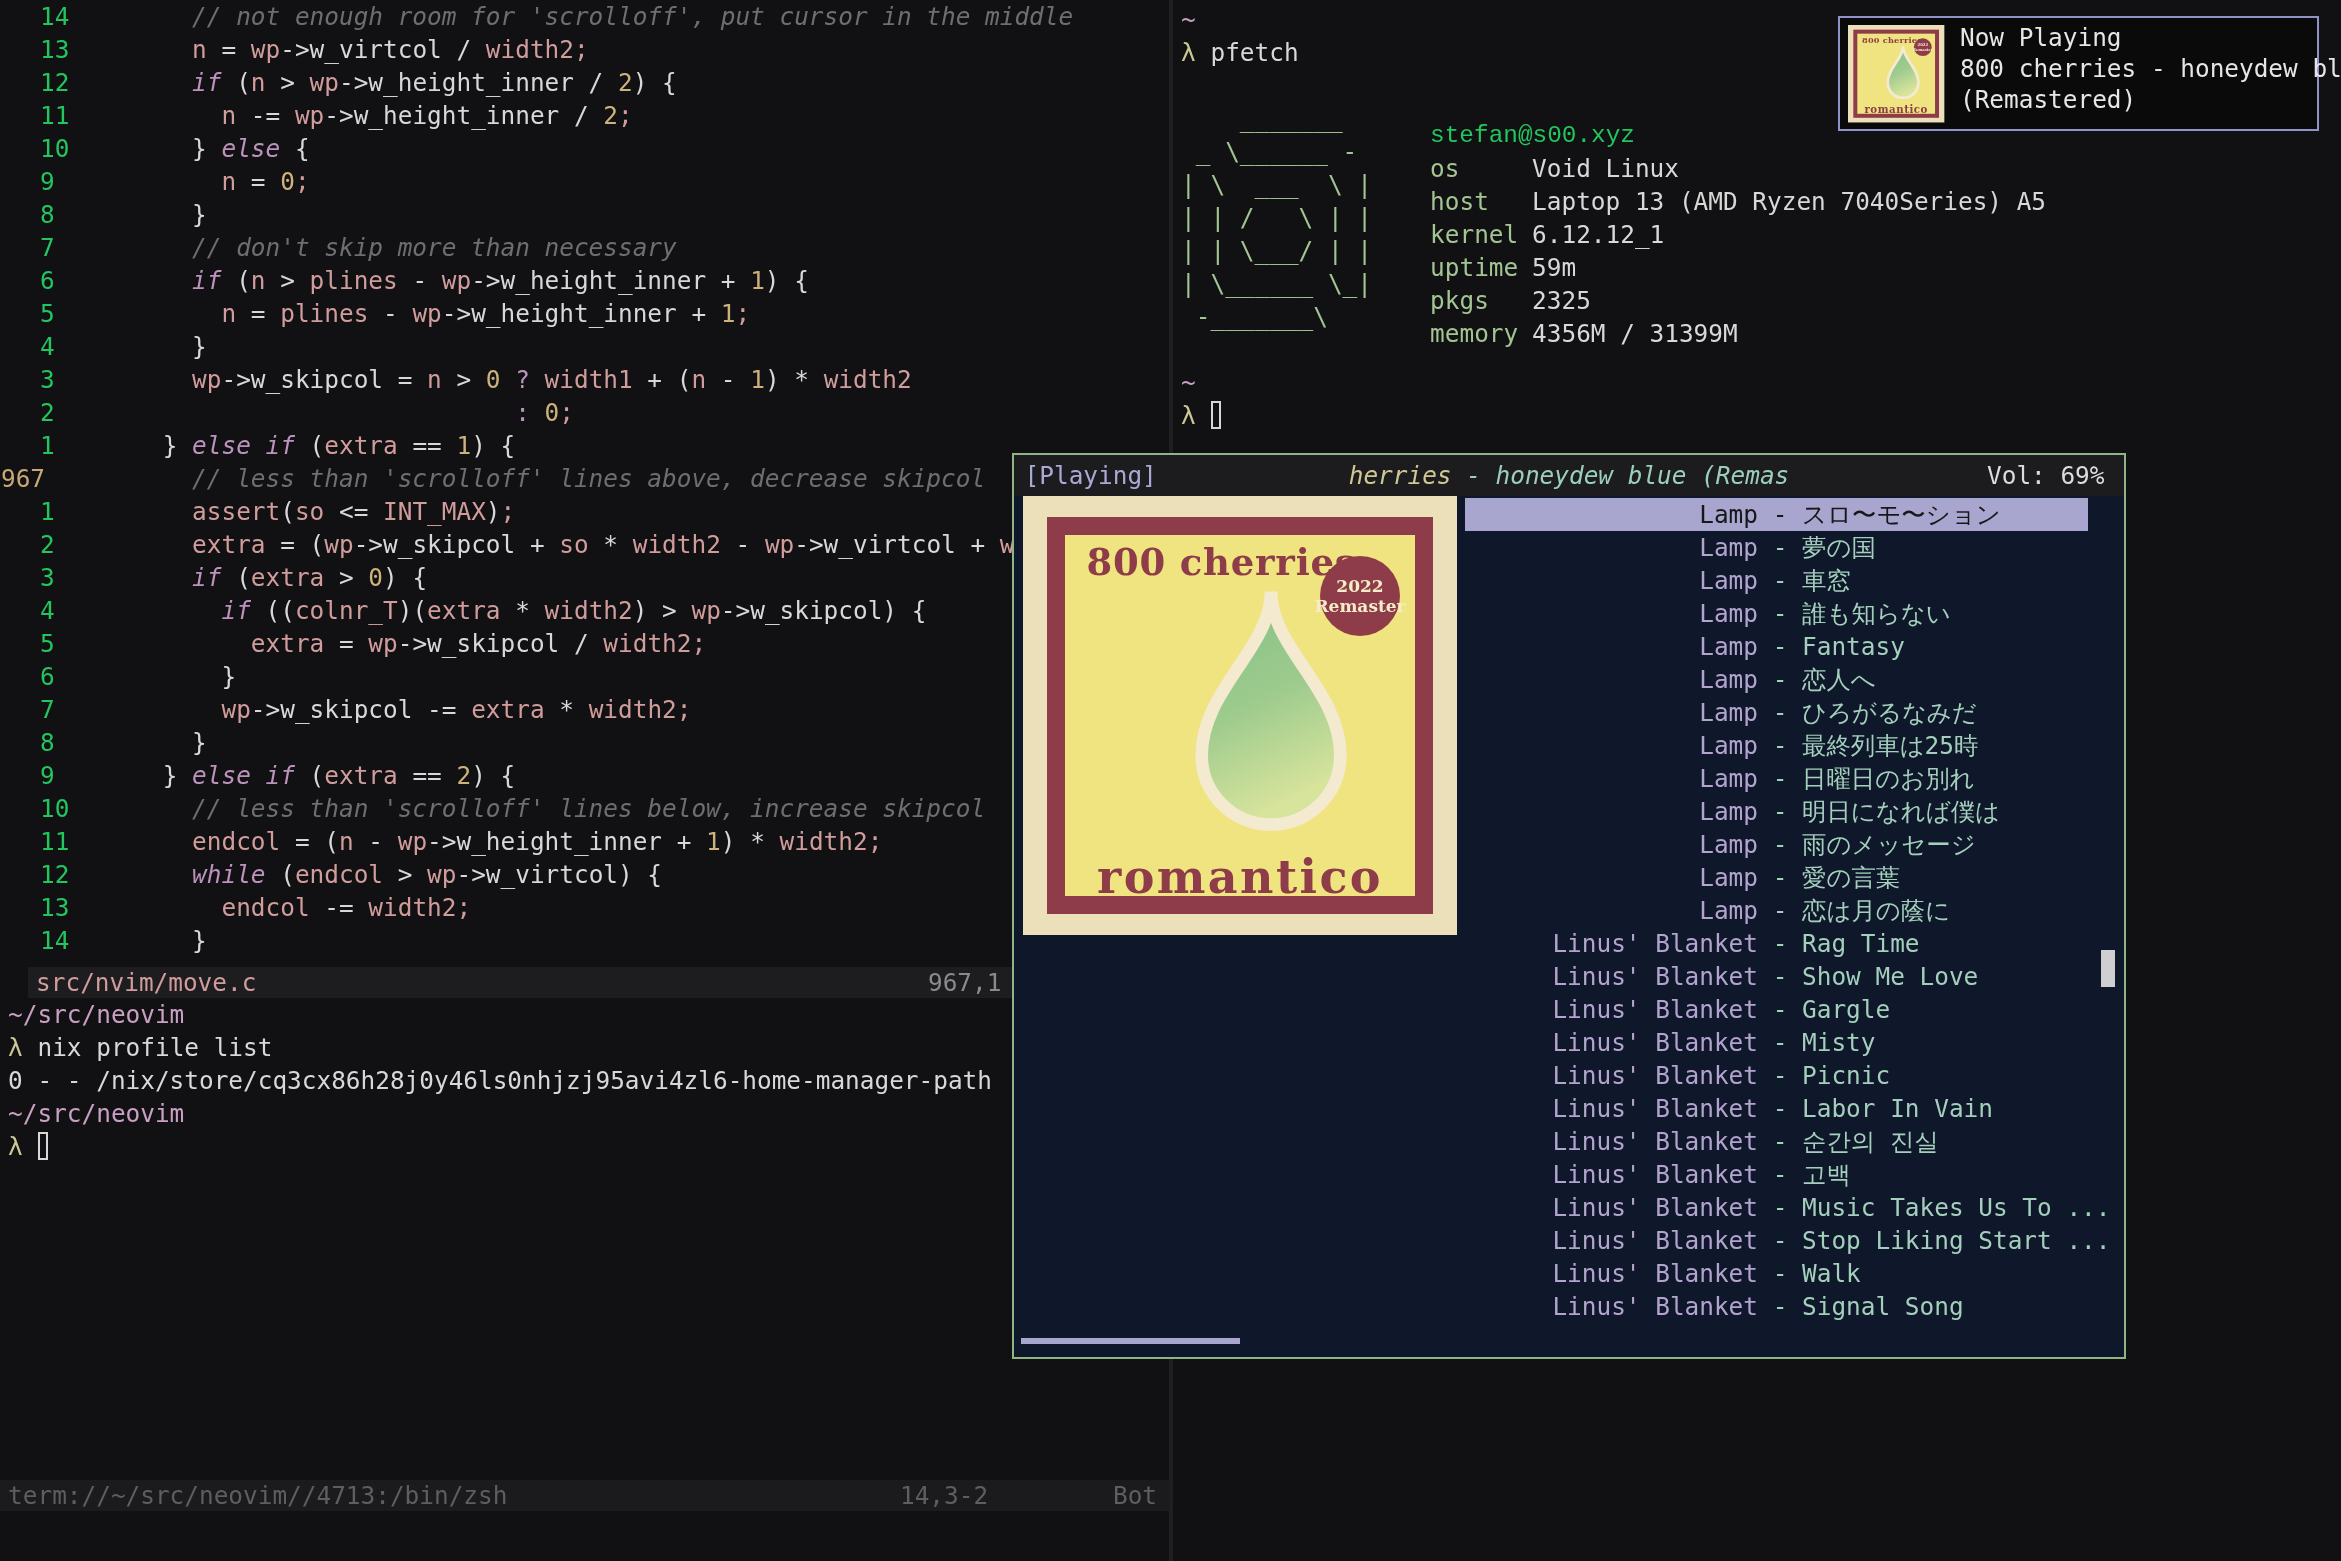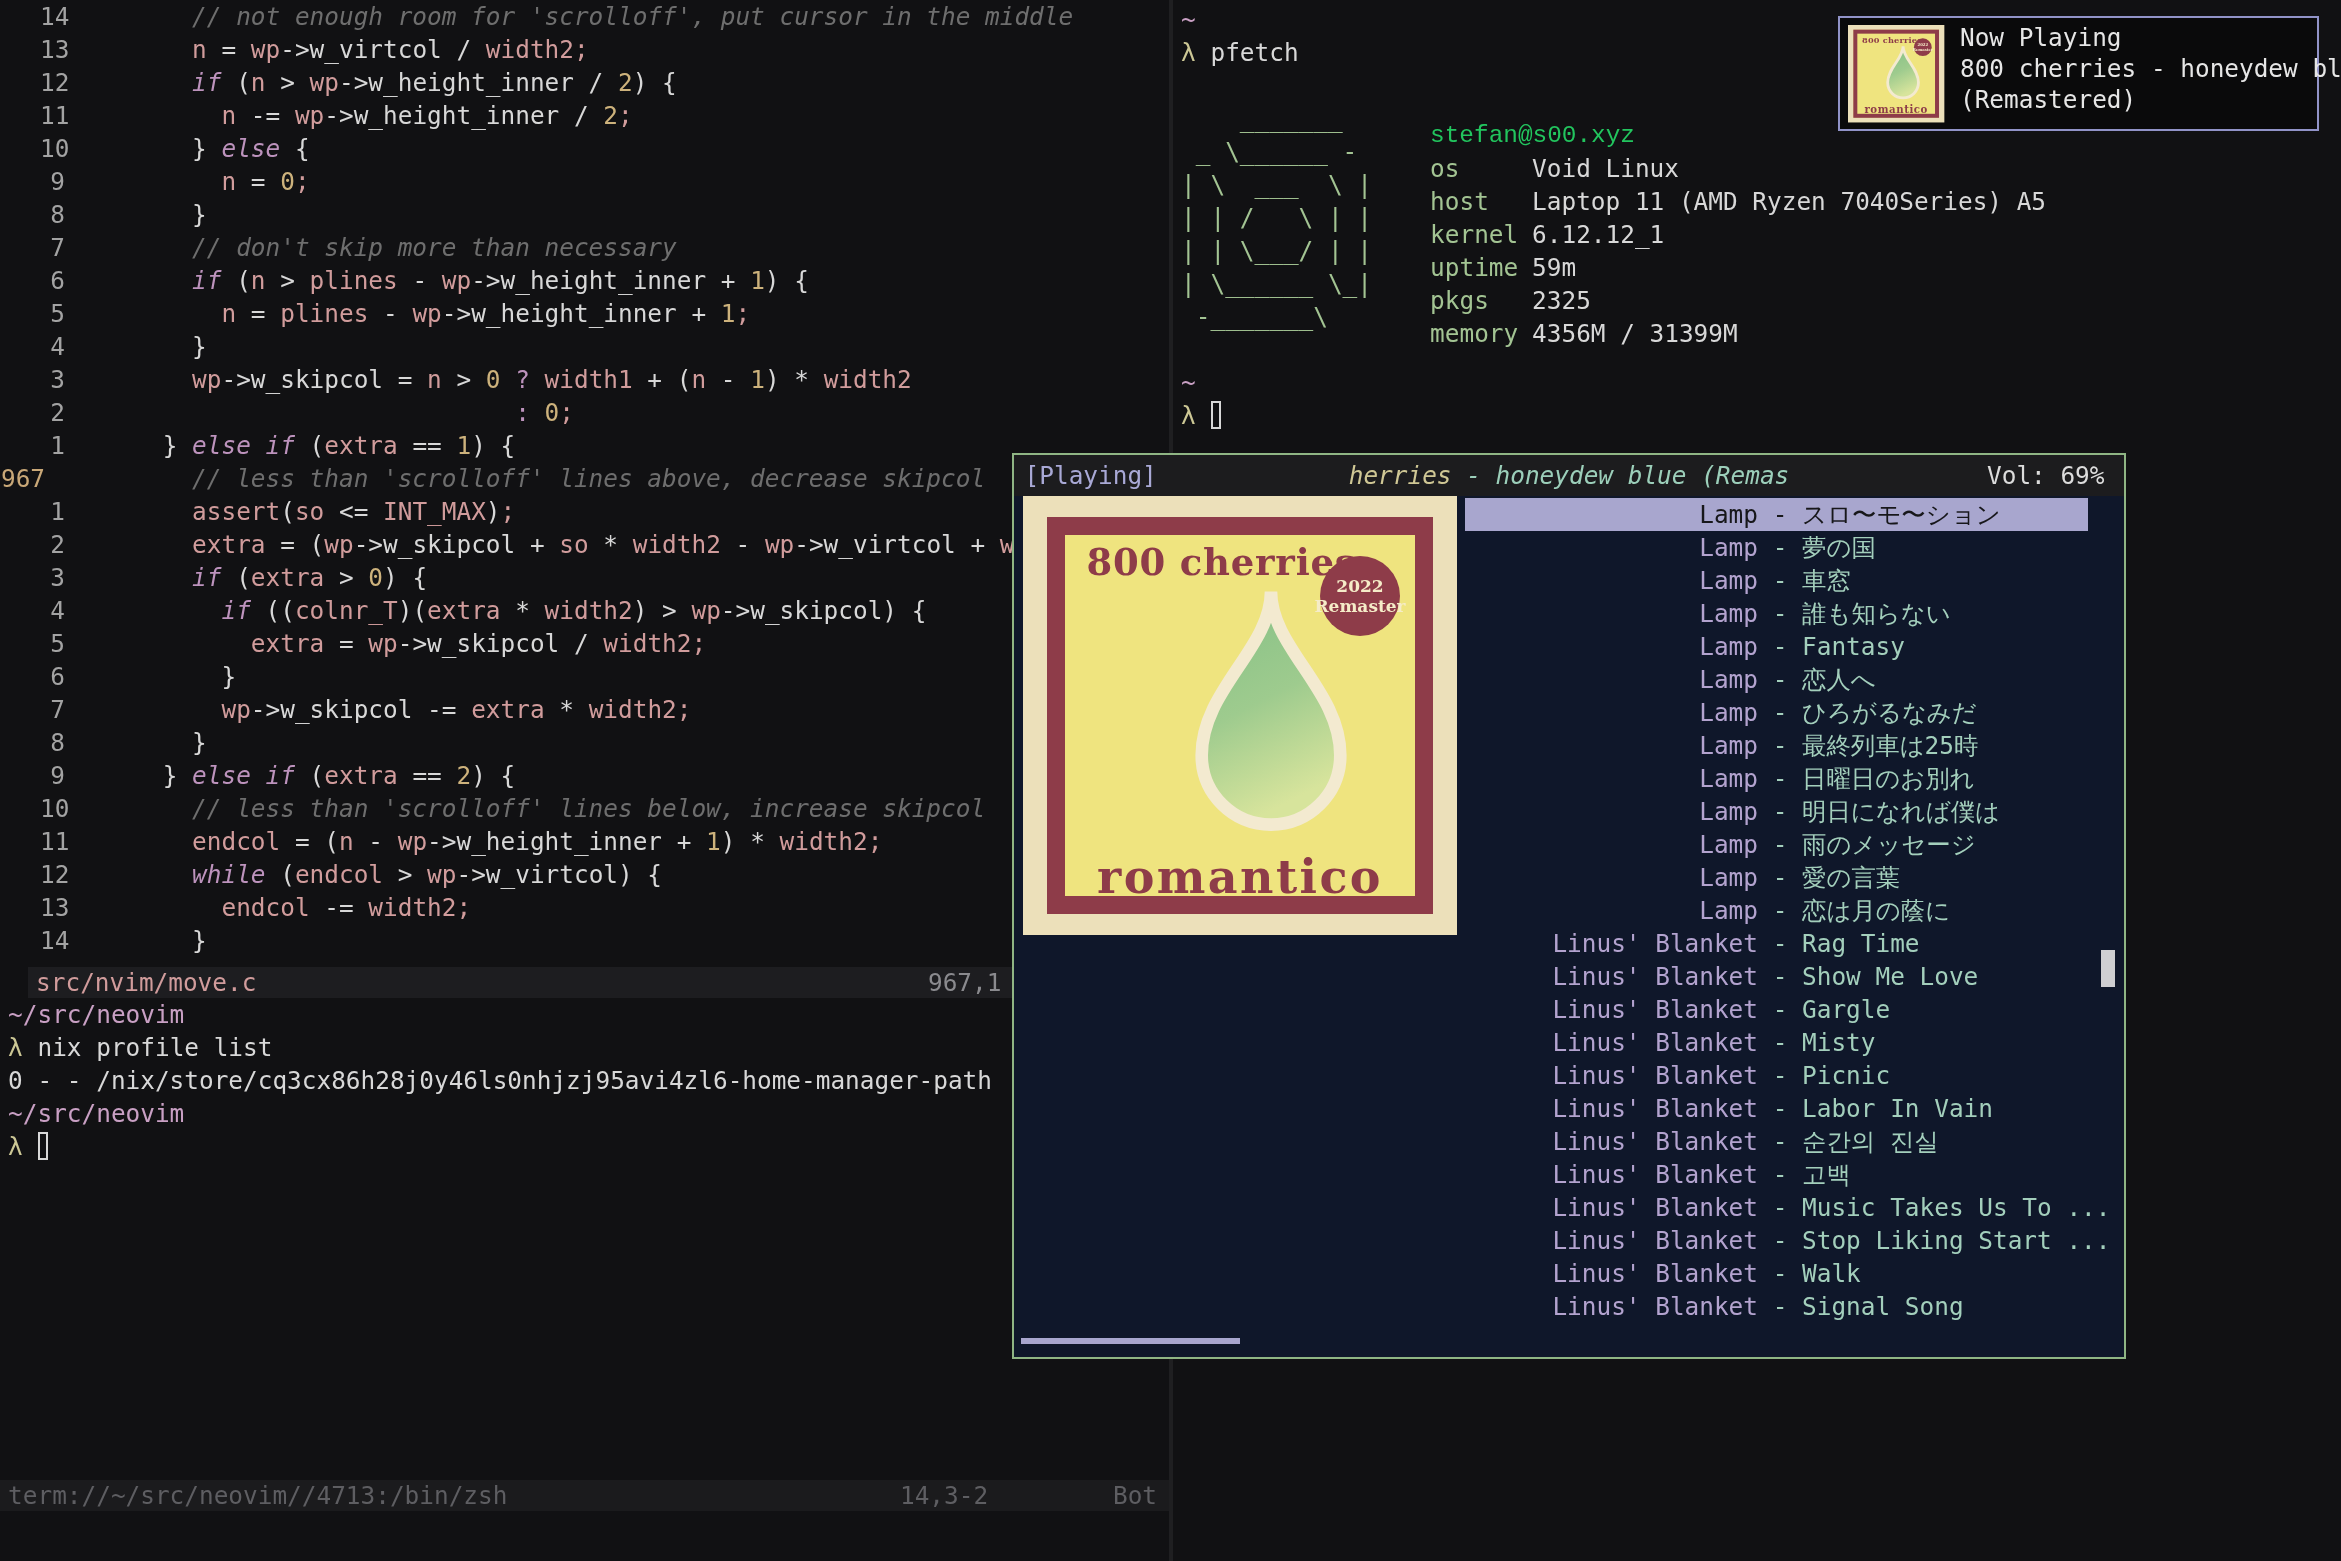--- a/index.html
+++ b/index.html
@@ -8,21 +8,21 @@
   pre, .pre { white-space:pre; font-family:"DejaVu Sans Mono", monospace; }
 
   
   .left-pane  { position:absolute; left:0; top:0; width:1169px; height:1561px; background:#111113; }
   .pane-sep   { position:absolute; left:1169px; top:0; width:4.1px; height:1561px; background:#1f1f21; }
   .right-pane { position:absolute; left:1173px; top:0; width:1169px; height:1561px; background:#111113; }
 
   
   #code-lines { position:absolute; left:0; top:0; width:1169px; height:967px; overflow:hidden; }
   .code-line { display:flex; height:33px; white-space:pre; }
-  .gutter { flex:none; width:65px; text-align:right; color:#a3a3a3;padding-left:40px; }
+  .gutter { flex:none; width:65px; text-align:left; color:#22c55e;padding-left:40px; }
   .gutter.cur { text-align:left; padding-left:1px; color:#c9a878; }
   .code-text { margin-left:39px; white-space:pre; }
   .tk-c { color:#6e6e6e; font-style:italic; }
   .tk-k { color:#bd93bd; font-style:italic; }
   .tk-i { color:#d19c9c; }
   .tk-m { color:#d8d8d8; }
   .tk-n { color:#cdb27c; }
   .tk-o { color:#bd93bd; }
 
   .statusline { position:absolute; left:0; width:1169px; height:31px; background:#1d1d20; line-height:31px; padding-left:8.1px; }
@@ -152,21 +152,21 @@
         <pre class="pf-logo">    _______
  _ \______ -
 | \  ___  \ |
 | | /   \ | |
 | | \___/ | |
 | \______ \_|
  -_______\</pre>
         <div class="pf-info">
           <div class="pf-row pf-title">stefan@s00.xyz</div>
           <div class="pf-row"><span class="pf-label">os</span><span class="pf-value">Void Linux</span></div>
-          <div class="pf-row"><span class="pf-label">host</span><span class="pf-value">Laptop 11 (AMD Ryzen 7040Series) A5</span></div>
+          <div class="pf-row"><span class="pf-label">host</span><span class="pf-value">Laptop 13 (AMD Ryzen 7040Series) A5</span></div>
           <div class="pf-row"><span class="pf-label">kernel</span><span class="pf-value">6.12.12_1</span></div>
           <div class="pf-row"><span class="pf-label">uptime</span><span class="pf-value">59m</span></div>
           <div class="pf-row"><span class="pf-label">pkgs</span><span class="pf-value">2325</span></div>
           <div class="pf-row"><span class="pf-label">memory</span><span class="pf-value">4356M / 31399M</span></div>
         </div>
       </div>
       <div class="t-row" style="margin-top: 16.3px;"><span class="t-path">~</span></div>
       <div class="t-row"><span class="t-lambda">λ</span><span class="cursor-hollow"></span></div>
     </div>
 </div>

